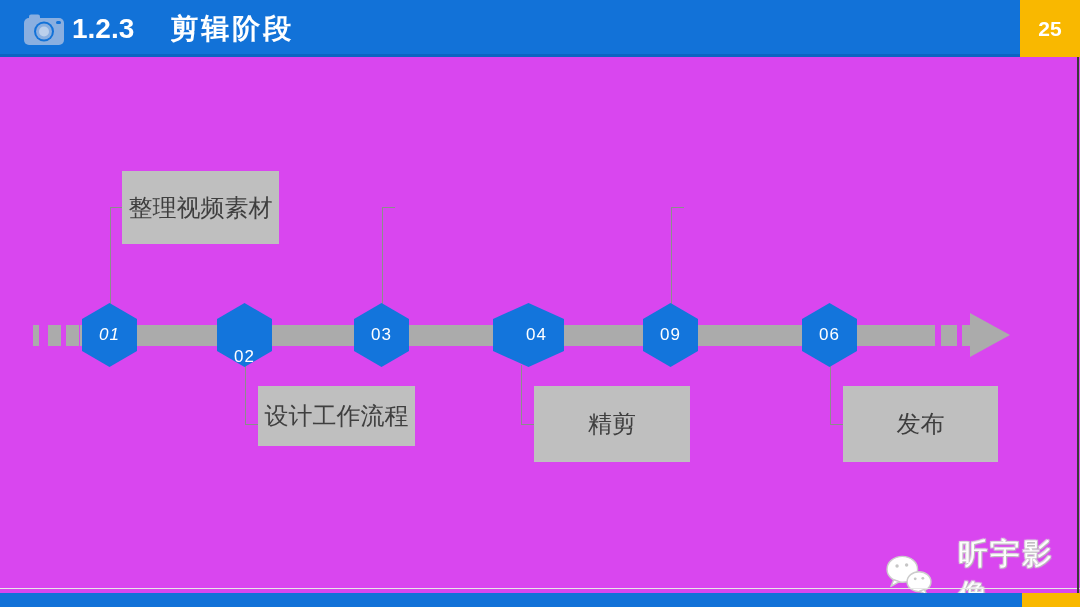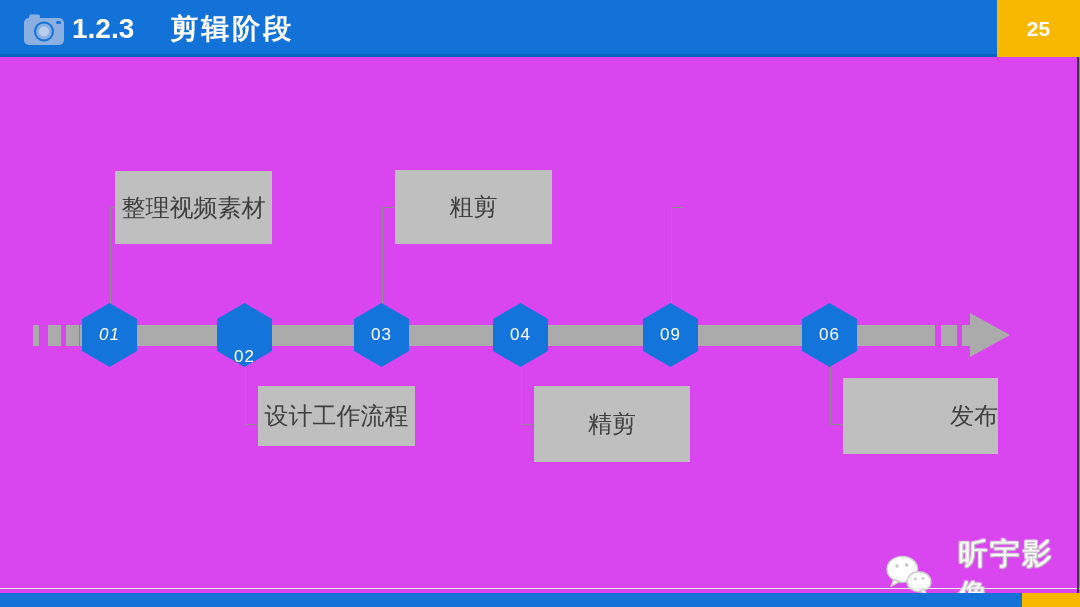--- a/index.html
+++ b/index.html
@@ -7,66 +7,66 @@
     position:relative; width:1080px; height:607px; background:#d946ef;
     overflow:hidden; font-family:"Liberation Sans", sans-serif;
   }
 
   
   .header { position:absolute; top:0; left:0; width:1080px; height:57px; background:#1272D8; display:flex; align-items:center; }
   .header-strip { position:absolute; left:0; bottom:0; width:1020px; height:3px; background:#0E63C2; }
   .camera-icon { margin-left:24px; width:40px; height:32px; flex:0 0 auto; }
   .sec-num { color:#fff; font-size:28px; font-weight:bold; margin-left:8px; }
   .sec-title { color:#fff; font-size:28px; font-weight:bold; margin-left:36px; letter-spacing:3px; }
-  .page-badge { position:absolute; right:0; top:0; width:83px; height:57px; background:#F9B800; color:#fff;
+  .page-badge { position:absolute; right:0; top:0; width:60px; height:57px; background:#F9B800; color:#fff;
     font-size:21px; font-weight:bold; display:flex; align-items:center; justify-content:center; }
 
   
   .track { position:absolute; top:325px; height:21px; background:#ABABAB; }
   .dash-a { left:33px;  width:6px; }
   .dash-b { left:48px;  width:13px; }
   .dash-c { left:66px;  width:13px; }
   .bar    { left:80px;  width:855px; }
   .dash-d { left:941px; width:16px; }
   .dash-e { left:962px; width:11px; }
   .arrow-head { position:absolute; left:970px; top:313px; width:0; height:0;
     border-top:22px solid transparent; border-bottom:22px solid transparent; border-left:40px solid #ABABAB; }
 
   
   .hex { position:absolute; top:303px; width:55px; height:64px; background:#1375DC;
     clip-path:polygon(50% 0,100% 25%,100% 75%,50% 100%,0 75%,0 25%);
     color:#fff; font-size:17px; letter-spacing:1px;
     display:flex; align-items:center; justify-content:center; }
   .hex-1{left:82px;font-style:italic;} .hex-2{left:217px;align-items:flex-end;} .hex-3{left:354px;}
-  .hex-4{left:493px;} .hex-5{left:643px;} .hex-6{left:802px;align-items:center;}
+  .hex-4{left:493px;padding-left:16px;} .hex-5{left:643px;} .hex-6{left:802px;align-items:center;}
 
   
   .conn { position:absolute; background:#8C8C8C; }
   .cv-1{left:110px; top:207px; width:1px; height:98px;}
   .ch-1{left:110px; top:207px; width:13px; height:1px;}
   .cv-3{left:382px; top:207px; width:1px; height:98px;}
   .ch-3{left:382px; top:207px; width:13px; height:1px;}
   .cv-5{left:671px; top:207px; width:1px; height:98px;}
   .ch-5{left:671px; top:207px; width:13px; height:1px;}
   .cv-2{left:245px; top:365px; width:1px; height:59px;}
   .ch-2{left:245px; top:424px; width:13px; height:1px;}
   .cv-4{left:521px; top:365px; width:1px; height:59px;}
   .ch-4{left:521px; top:424px; width:13px; height:1px;}
   .cv-6{left:830px; top:365px; width:1px; height:59px;}
   .ch-6{left:830px; top:424px; width:13px; height:1px;}
 
   
   .label-box { position:absolute; background:#BFBFBF; color:#3F3F3F; font-size:24px;
     display:flex; align-items:center; justify-content:center; }
-  .box-1{left:115px; top:171px; width:157px; height:73px;justify-content:center;}
+  .box-1{left:122px; top:171px; width:157px; height:73px;justify-content:center;}
   .box-3{left:395px; top:170px; width:157px; height:74px;}
   .box-5{left:684px; top:170px; width:156px; height:75px;}
   .box-2{left:258px; top:386px; width:157px; height:60px;}
   .box-4{left:534px; top:386px; width:156px; height:76px;}
-  .box-6{left:843px; top:378px; width:155px; height:76px;justify-content:flex-end;}
+  .box-6{left:843px; top:386px; width:155px; height:76px;}
 
   
   .watermark { position:absolute; left:884px; top:534px; display:flex; align-items:center; gap:24px; }
   .wechat-icon { width:50px; height:42px; flex:0 0 auto; }
   .wm-text { font-size:30px; color:#fdfdfd; letter-spacing:2px;
     text-shadow:1px 1px 1px #bdbdbd, -1px -1px 1px #dedede, 1px -1px 1px #d5d5d5, -1px 1px 1px #d5d5d5; }
 
   
   .hairline { position:absolute; left:0; top:588px; width:1080px; height:1px; background:#E8E8E8; }
   .footer-blue { position:absolute; left:0; top:593px; width:1022px; height:14px; background:#1272D8; }
@@ -132,23 +132,20 @@
   <div class="hex hex-6">
       <span>06</span>
     </div>
 
   <div class="label-box box-1">
       <span>整理视频素材</span>
     </div>
   <div class="label-box box-2">
       <span>设计工作流程</span>
     </div>
-  <div class="label-box box-3">
-      <span>粗剪</span>
-    </div>
   <div class="label-box box-4">
       <span>精剪</span>
     </div>
   <div class="label-box box-6">
       <span>发布</span>
     </div>
 
   <div class="watermark">
     <svg class="wechat-icon" viewBox="0 0 52 44" xmlns="http://www.w3.org/2000/svg">
       <g fill="#ffffff" stroke="#cccccc" stroke-width="1.5">

